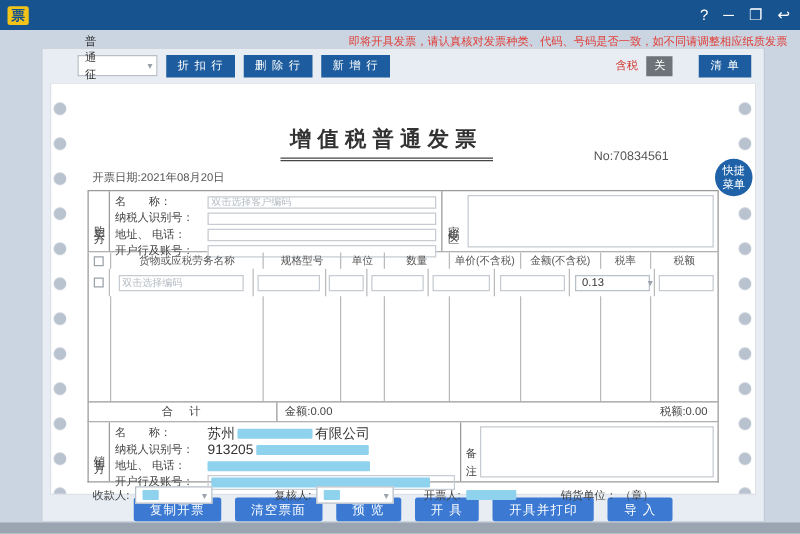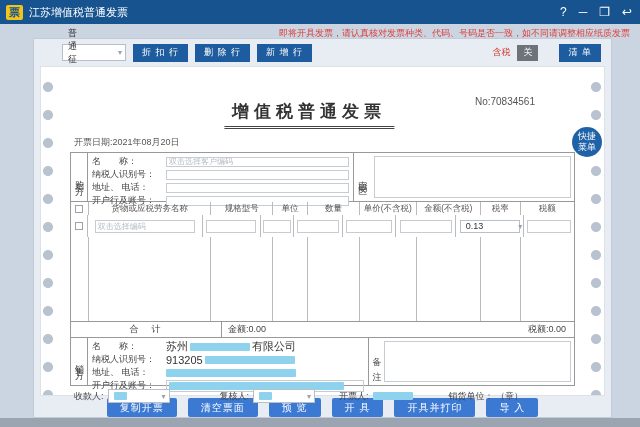--- a/index.html
+++ b/index.html
@@ -37,21 +37,21 @@
   .form { flex:1; padding:5px 4px 0 4px; font-size:9px; color:#444;margin-top:24px; }
 
   .quick-menu { position:absolute; right:2px; top:60px; width:30px; height:30px; border-radius:50%;
                 background:#2062a8; color:#fff; border:none; font-size:9px; line-height:11px; padding:0 5px;
                 word-break:break-all; text-align:center; }
 
   
   .inv-head { position:relative; height:40px; }
   .inv-title { position:absolute; left:50%; transform:translateX(-58%); top:4px; font-size:17px; font-weight:bold;
                color:#333; letter-spacing:5px; border-bottom:3px double #444; padding:0 8px 3px 8px; }
-  .inv-no { position:absolute; right:50px; top:0; font-size:10px; color:#555; }
+  .inv-no { position:absolute; right:50px; top:24px; font-size:10px; color:#555; }
   .inv-sub { display:flex; justify-content:space-between; font-size:9px; color:#555; padding:0 14px 3px 14px; }
 
   
   .block { border:1px solid #999; display:flex; margin:0 10px; background:#fff; }
   .vlabel { writing-mode:vertical-lr; text-orientation:upright; font-size:9px; color:#444;
             display:flex; align-items:center; justify-content:center; letter-spacing:3px; width:17px;
             border-right:1px solid #999; }
   .fields { flex:1; padding:2px 4px; display:flex; flex-direction:column; justify-content:space-around; }
   .frow { display:flex; align-items:center; height:11px; margin:1px 0; }
   .flabel { width:74px; white-space:nowrap; font-size:9px; color:#444; }
@@ -103,21 +103,20 @@
   .btn-action { background:#3b79d3; color:#fff; border:none; font-size:10px; height:19px; padding:0 13px;
                 border-radius:2px; letter-spacing:1px; }
 
   .bottom-strip { position:absolute; left:0; bottom:0; width:640px; height:9px; background:#9aa5b1; }
 </style>
 </head>
 <body>
 
 <div class="titlebar">
   <span class="app-icon">票</span>
-  <span class="win-title">江苏增值税普通发票</span>
   <span class="tb-btns">
     <span class="tb-btn">?</span>
     <span class="tb-btn">─</span>
     <span class="tb-btn">❐</span>
     <span class="tb-btn">↩</span>
   </span>
 </div>
 
 <div class="warning">即将开具发票，请认真核对发票种类、代码、号码是否一致，如不同请调整相应纸质发票</div>
 

